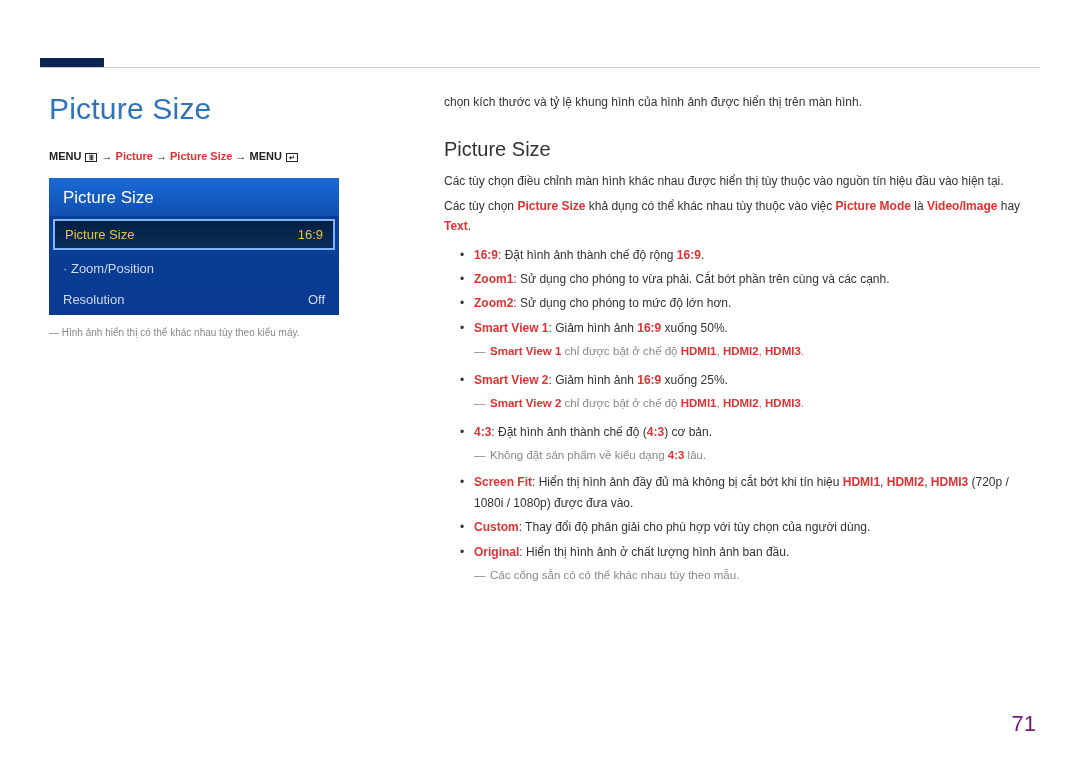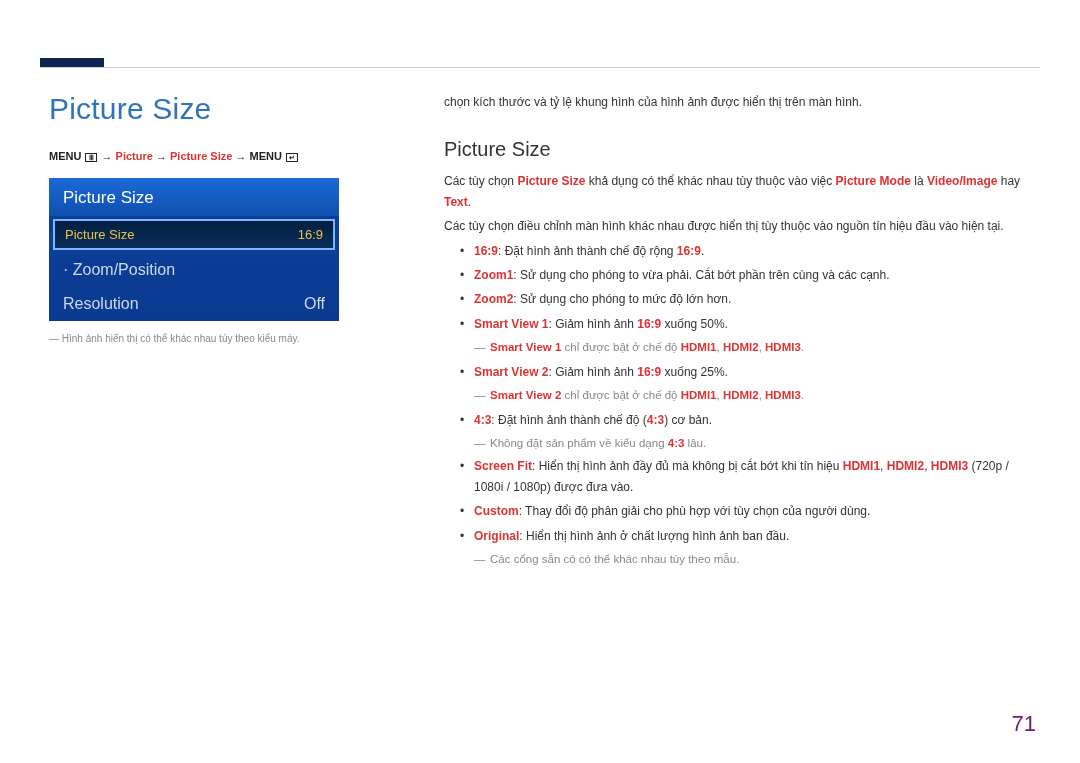--- a/index.html
+++ b/index.html
@@ -84,21 +84,21 @@
     background: linear-gradient(#032040, #0b2d5a);
     border: 2px solid #7fb4ff;
     color: #e9c14a;
     font-size: 13px;
     padding: 6px 10px;
     display: flex;
     justify-content: space-between;
   }
   .menu-row {
     color: #cdd9ee;
-    font-size: 16px;
+    font-size: 13px;
     padding: 8px 14px;
     display: flex;
     justify-content: space-between;
     text-align: center;
   }
   .img-note {
     margin-top: 12px;
     font-size: 10px;
     color: #888;
   }
@@ -120,20 +120,21 @@
   }
   .para {
     font-size: 12px;
     color: #333;
     line-height: 1.7;
     margin-bottom: 4px;
   }
   .hl { color: #d33; font-weight: 700; }
   ul.bul {
     list-style: none;
+    margin-top: 8px;
   }
   ul.bul > li {
     font-size: 12px;
     color: #333;
     line-height: 1.7;
     padding-left: 30px;
     margin-bottom: 4px;
     position: relative;
   }
   ul.bul > li::before {
@@ -220,24 +221,24 @@
         <span>Off</span>
       </div>
     </div>
 
     <div class="img-note dash-note">Hình ảnh hiển thị có thể khác nhau tùy theo kiểu máy.</div>
   </div>
 
   <div class="right-col">
     <div class="intro">chọn kích thước và tỷ lệ khung hình của hình ảnh được hiển thị trên màn hình.</div>
     <h2 class="sub-title">Picture Size</h2>
+    <div class="para">Các tùy chọn điều chỉnh màn hình khác nhau được hiển thị tùy thuộc vào nguồn tín hiệu đầu vào hiện tại.</div>
     <div class="para">
       <span>Các tùy chọn </span><span class="hl">Picture Size</span><span> khả dụng có thể khác nhau tùy thuộc vào việc </span><span class="hl">Picture Mode</span><span> là </span><span class="hl">Video/Image</span><span> hay </span><span class="hl">Text</span><span>.</span>
     </div>
-    <div class="para">Các tùy chọn điều chỉnh màn hình khác nhau được hiển thị tùy thuộc vào nguồn tín hiệu đầu vào hiện tại.</div>
 
     <ul class="bul">
       <li>
         <span class="hl">16:9</span><span>: Đặt hình ảnh thành chế độ rộng </span><span class="hl">16:9</span><span>.</span>
       </li>
       <li>
         <span class="hl">Zoom1</span><span>: Sử dụng cho phóng to vừa phải. Cắt bớt phần trên cùng và các cạnh.</span>
       </li>
       <li>
         <span class="hl">Zoom2</span><span>: Sử dụng cho phóng to mức độ lớn hơn.</span>

